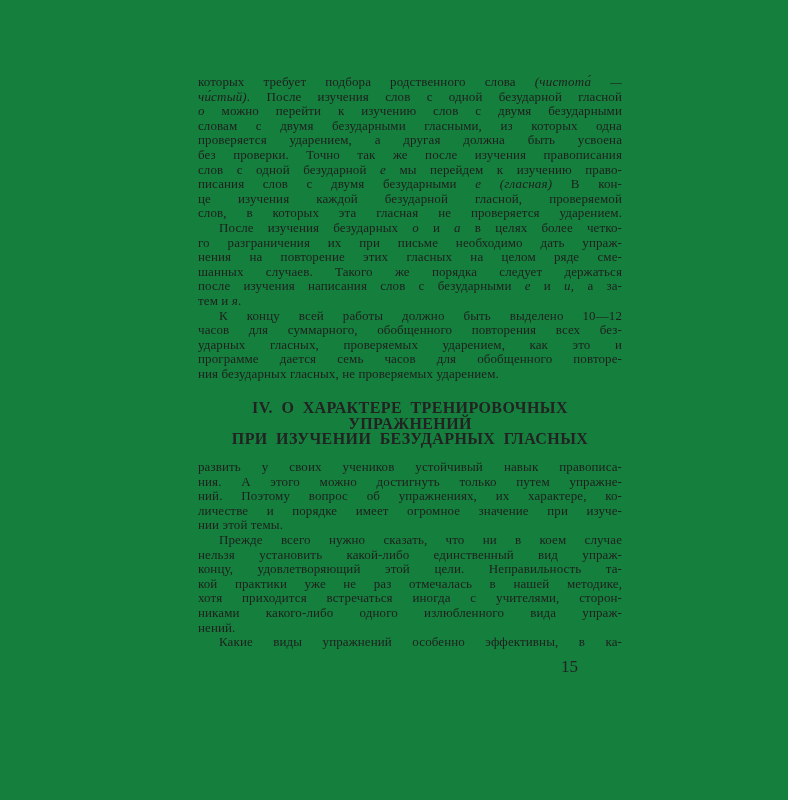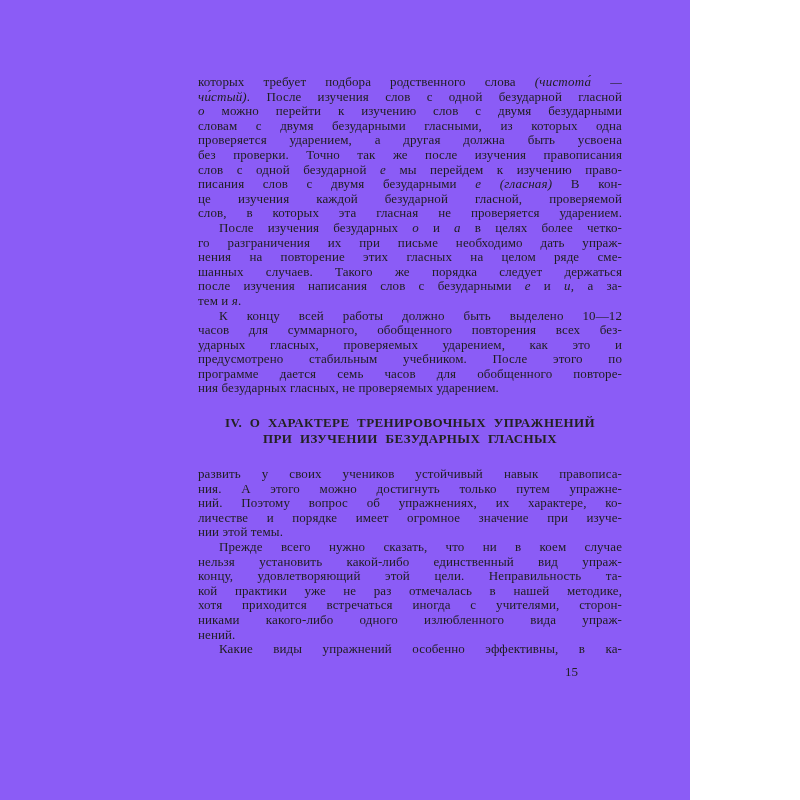--- a/index.html
+++ b/index.html
@@ -2,23 +2,23 @@
 <html lang="ru"><head>
 <meta charset="utf-8">
 <style>
   html, body {
     margin: 0;
     padding: 0;
     background: #ffffff;
   }
   .canvas {
     position: relative;
-    width: 690px;
+    width: 788px;
     height: 800px;
-    background: #8b5cf6;
+    background: #15803d;
     overflow: hidden;
     font-family: "Liberation Serif", "DejaVu Serif", serif;
     color: #1e1e1e;
   }
   .col {
     position: absolute;
     left: 198px;
     top: 75px;
     width: 424px;
   }
@@ -35,33 +35,33 @@
   .line.indent { padding-left: 21px; }
   .line.last {
     text-align: center;
     text-align-last: left;
   }
   .line em {
     font-style: italic;
     letter-spacing: 0.2px;
   }
   .heading {
-    margin: 19px 0 21px 0;
-    font-size: 13px;
+    margin: 19px 0 13px 0;
+    font-size: 16px;
     font-weight: bold;
     line-height: 15.5px;
     text-align: center;
     letter-spacing: 0.4px;
     word-spacing: 4px;
     color: #222222;
   }
   .folio {
     margin-top: 7px;
     padding-right: 44px;
-    font-size: 13px;
+    font-size: 17px;
     text-align: right;
     color: #222222;
   }
 </style>
 </head>
 <body>
 
 <div class="canvas">
   <div class="col">
 
@@ -78,21 +78,20 @@
         <div class="line"><span>слов, в которых эта гласная не проверяется ударением.</span></div>
         <div class="line indent"><span>После изучения безударных </span><em>о</em><span> и </span><em>а</em><span> в целях более четко-</span></div>
         <div class="line"><span>го разграничения их при письме необходимо дать упраж-</span></div>
         <div class="line"><span>нения на повторение этих гласных на целом ряде сме-</span></div>
         <div class="line"><span>шанных случаев. Такого же порядка следует держаться</span></div>
         <div class="line"><span>после изучения написания слов с безударными </span><em>е</em><span> и </span><em>и,</em><span> а за-</span></div>
         <div class="line last"><span>тем и </span><em>я</em><span>.</span></div>
         <div class="line indent"><span>К концу всей работы должно быть выделено 10—12</span></div>
         <div class="line"><span>часов для суммарного, обобщенного повторения всех без-</span></div>
         <div class="line"><span>ударных гласных, проверяемых ударением, как это и</span></div>
-        <div class="line"><span>предусмотрено стабильным учебником. После этого по</span></div>
         <div class="line"><span>программе дается семь часов для обобщенного повторе-</span></div>
         <div class="line last"><span>ния безударных гласных, не проверяемых ударением.</span></div>
       </div>
 
     <h2 class="heading">
       <span>IV. О ХАРАКТЕРЕ ТРЕНИРОВОЧНЫХ УПРАЖНЕНИЙ</span><br>
       <span>ПРИ ИЗУЧЕНИИ БЕЗУДАРНЫХ ГЛАСНЫХ</span>
     </h2>
 
     <div class="block" id="body2">

